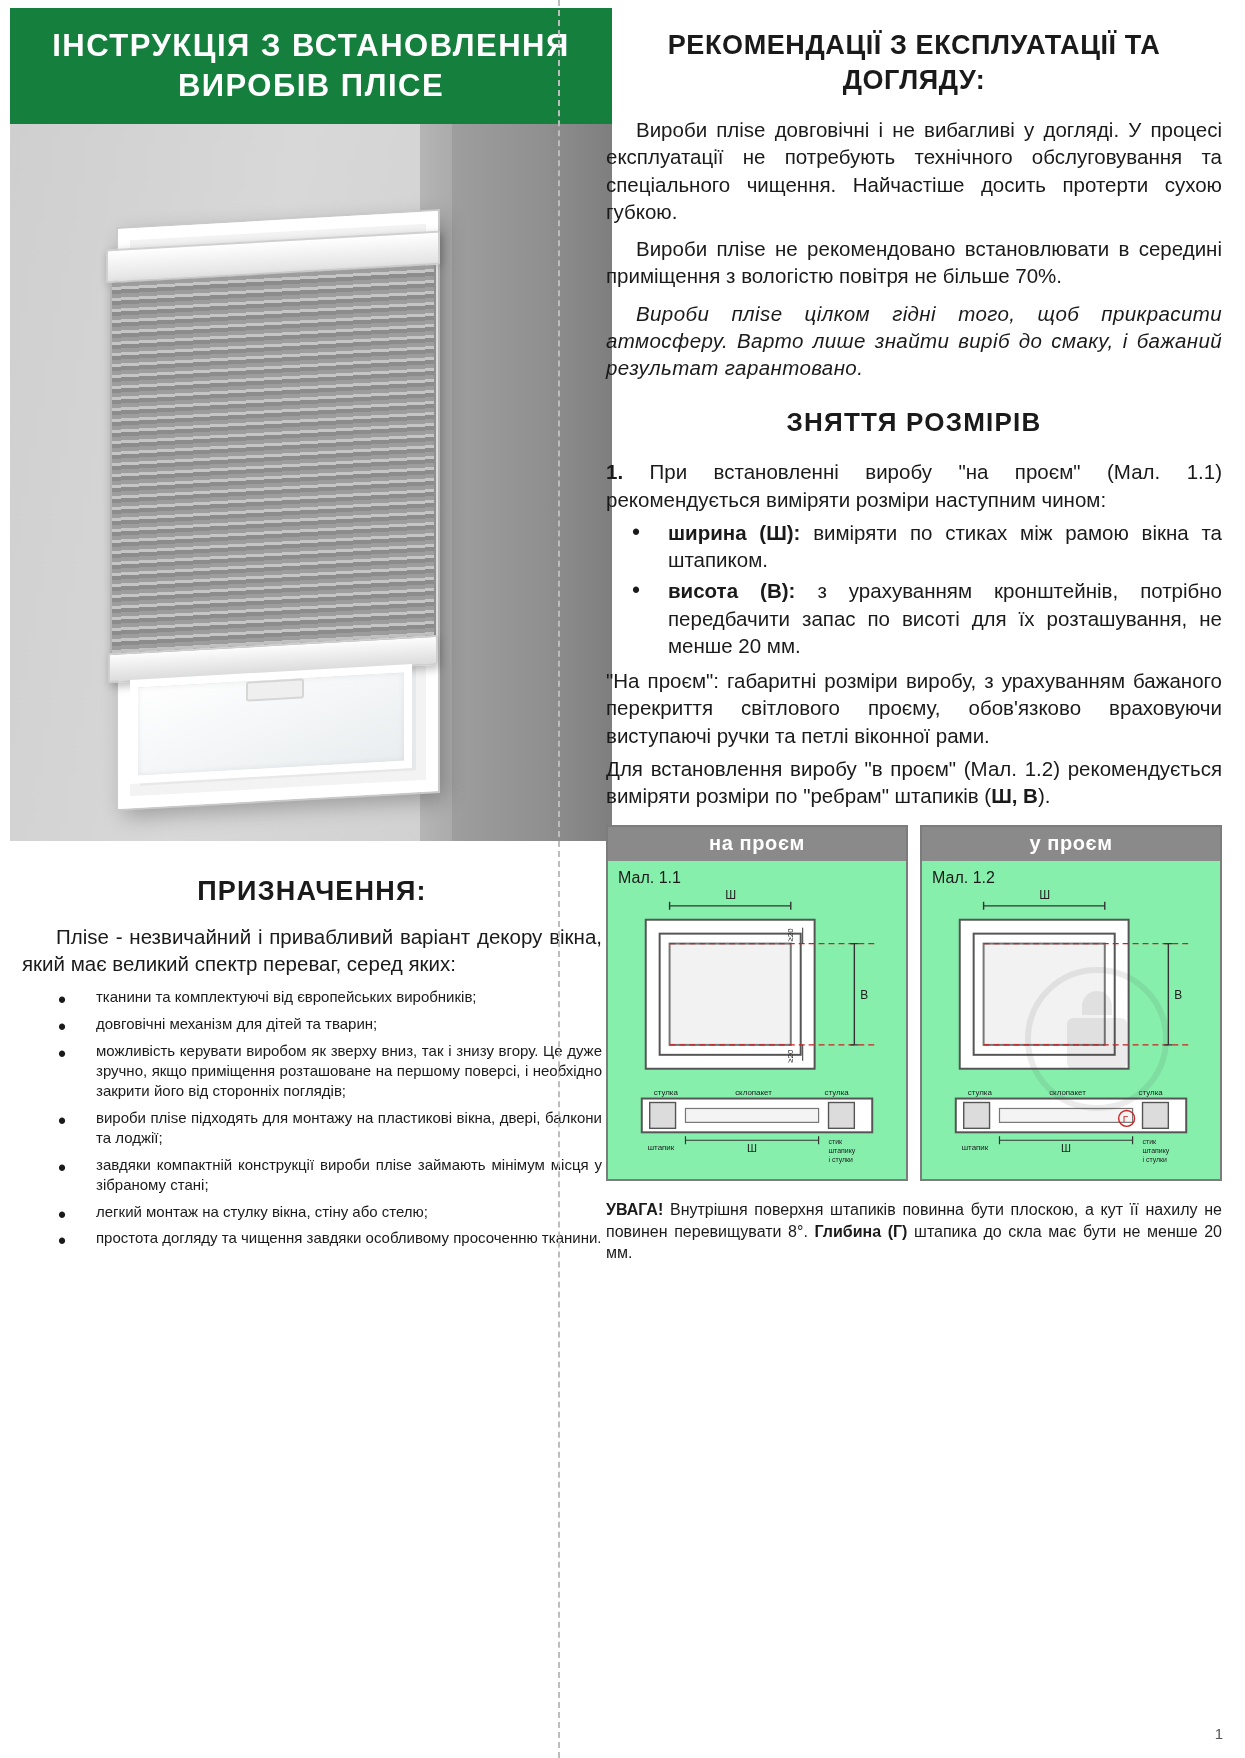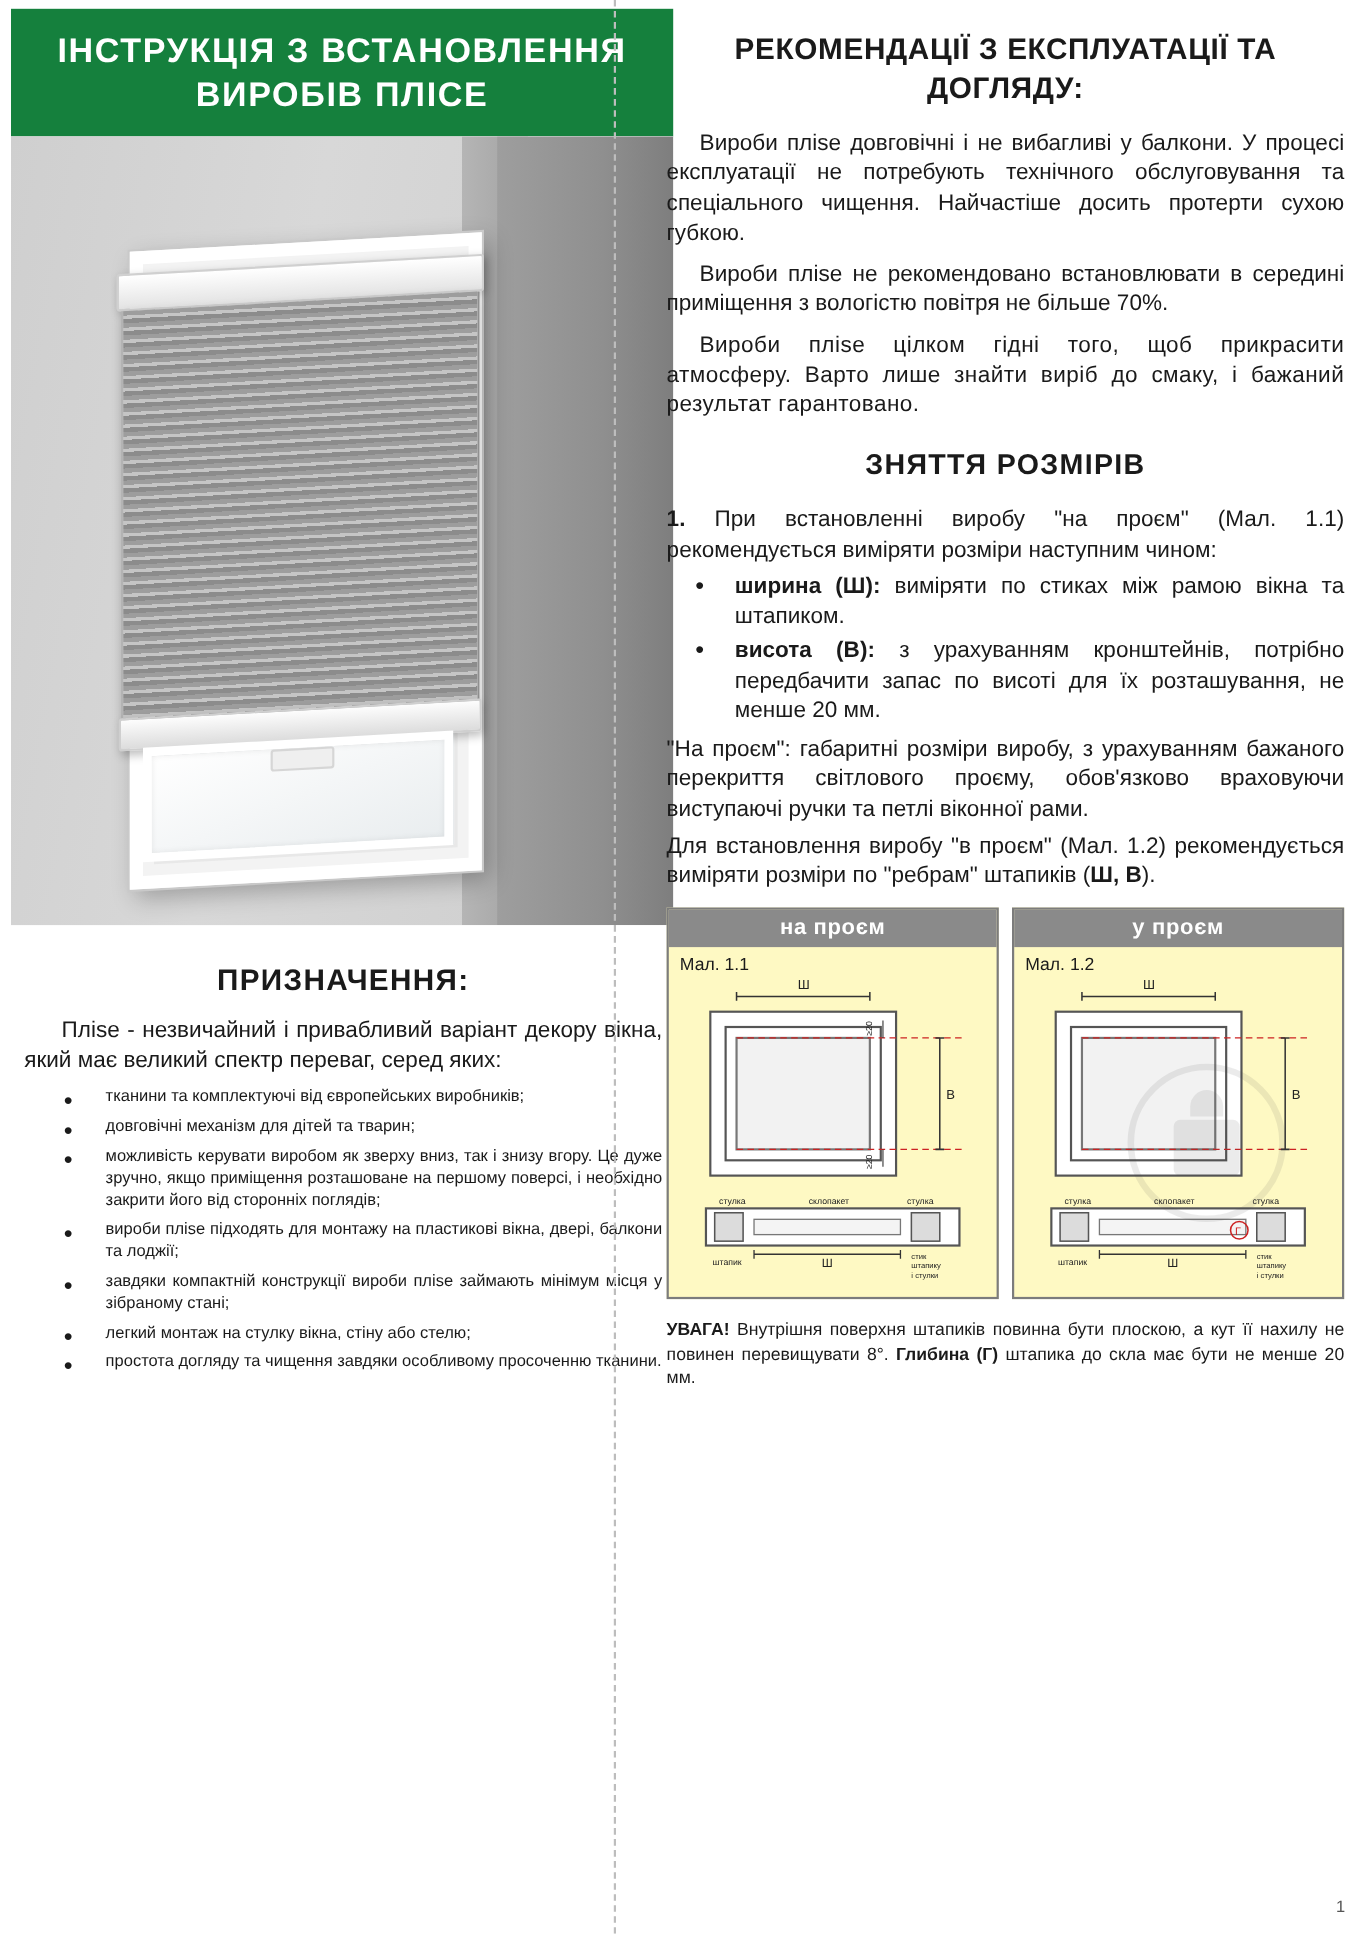--- a/index.html
+++ b/index.html
@@ -237,20 +237,21 @@
     margin: 14px 10px 18px 10px;
   }
   .rpara {
     font-size: 20.5px;
     line-height: 1.33;
     text-align: justify;
     margin: 0 10px 10px 10px;
     text-indent: 30px;
   }
   .rpara.italic {
+    font-style: italic;
     letter-spacing: 0.4px;
   }
   h3.sub-title {
     text-align: center;
     font-size: 26px;
     font-weight: bold;
     letter-spacing: 1.2px;
     margin: 26px 0 20px 0;
   }
   .num-para {
@@ -283,21 +284,21 @@
   
   .diagrams {
     margin: 16px 10px 0 10px;
     display: flex;
     gap: 12px;
   }
   .diag-box {
     flex: 1;
     border: 2px solid #7c7c7c;
     box-sizing: border-box;
-    background: #fef9c3;
+    background: #86efac;
   }
   .diag-head {
     background: #8a8a8a;
     color: #fff;
     text-align: center;
     font-size: 20px;
     font-weight: bold;
     padding: 5px 0 6px 0;
     letter-spacing: 0.6px;
   }
@@ -381,21 +382,21 @@
       </ul>
     </div>
   </div>
 
   <div class="v-divider"></div>
 
   <div class="right-col">
 
     <h2 class="right-title">РЕКОМЕНДАЦІЇ З ЕКСПЛУАТАЦІЇ ТА ДОГЛЯДУ:</h2>
 
-    <p class="rpara">Вироби пліse довговічні і не вибагливі у балкони. У процесі експлуатації не потребують технічного обслуговування та спеціального чищення. Найчастіше досить протерти сухою губкою.</p>
+    <p class="rpara">Вироби пліse довговічні і не вибагливі у догляді. У процесі експлуатації не потребують технічного обслуговування та спеціального чищення. Найчастіше досить протерти сухою губкою.</p>
     <p class="rpara">Вироби пліse не рекомендовано встановлювати в середині приміщення з вологістю повітря не більше 70%.</p>
     <p class="rpara italic">Вироби пліse цілком гідні того, щоб прикрасити атмосферу. Варто лише знайти виріб до смаку, і бажаний результат гарантовано.</p>
 
     <h3 class="sub-title">ЗНЯТТЯ РОЗМІРІВ</h3>
 
     <p class="num-para">
       <b>1.</b>
       <span>При встановленні виробу "на проєм" (Мал. 1.1) рекомендується виміряти розміри наступним чином:</span>
     </p>
 

